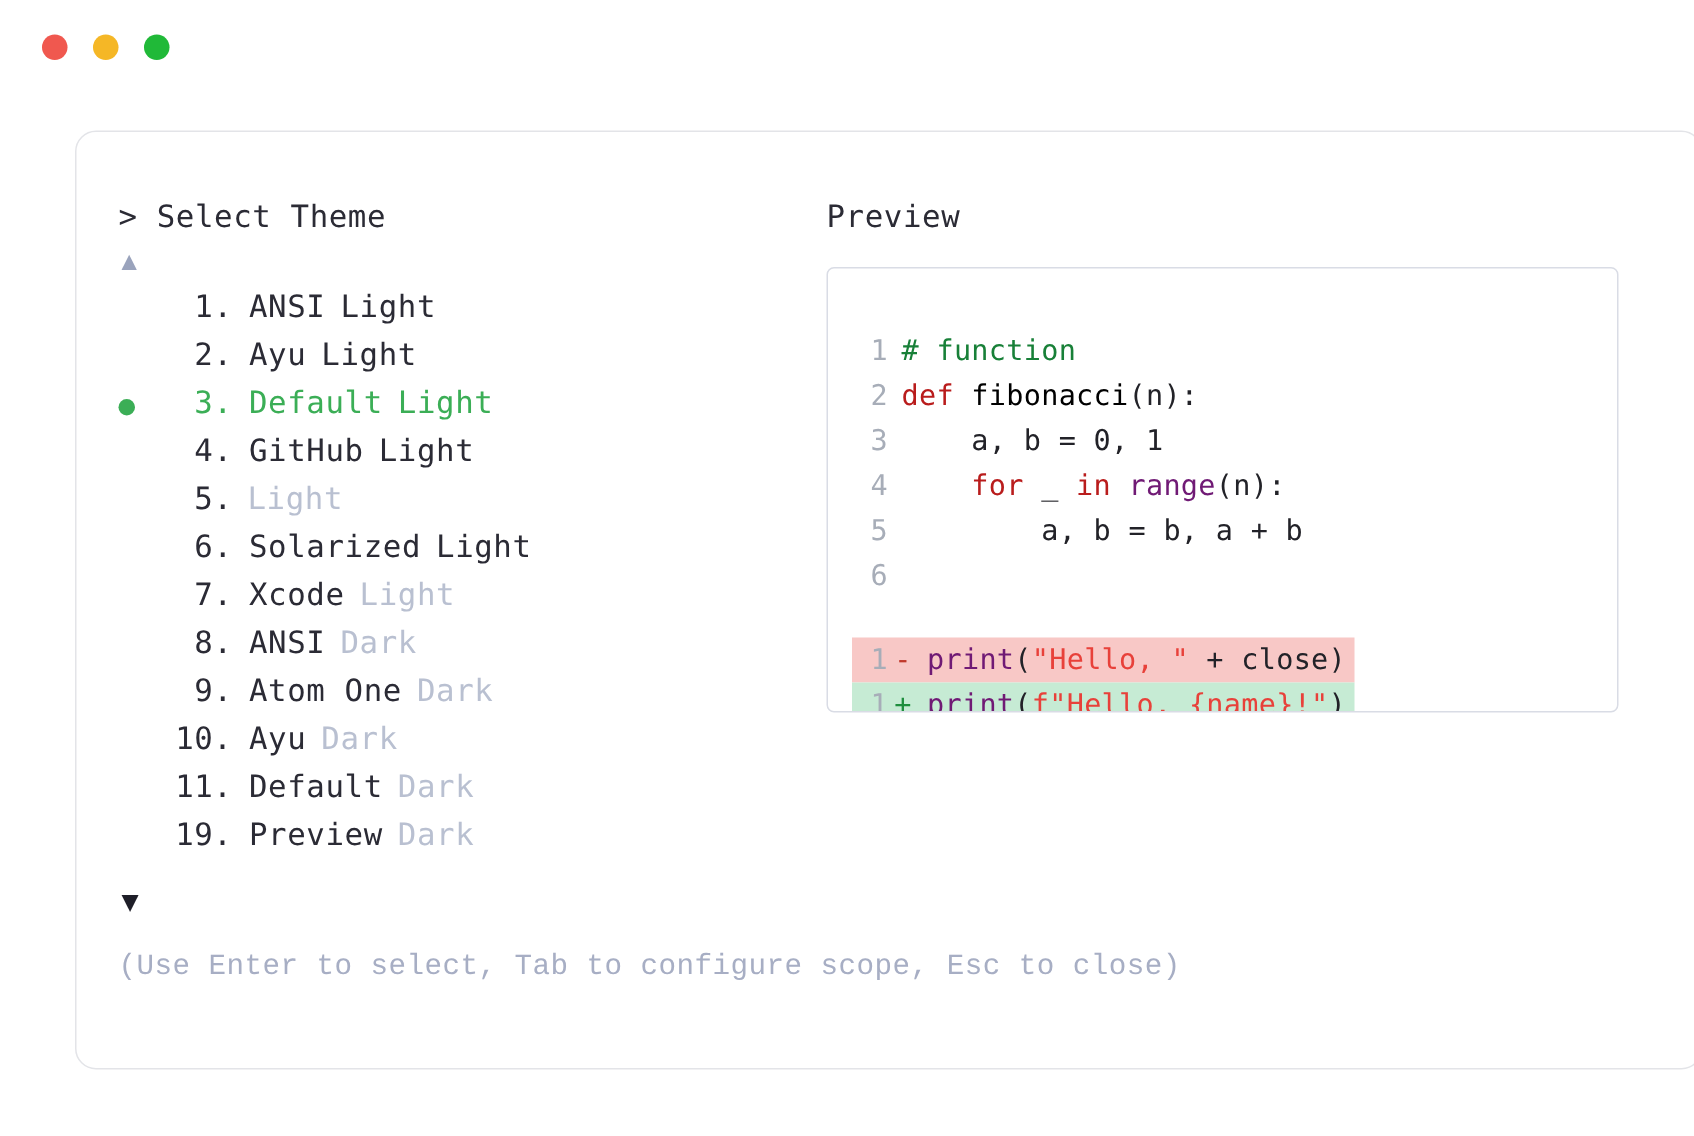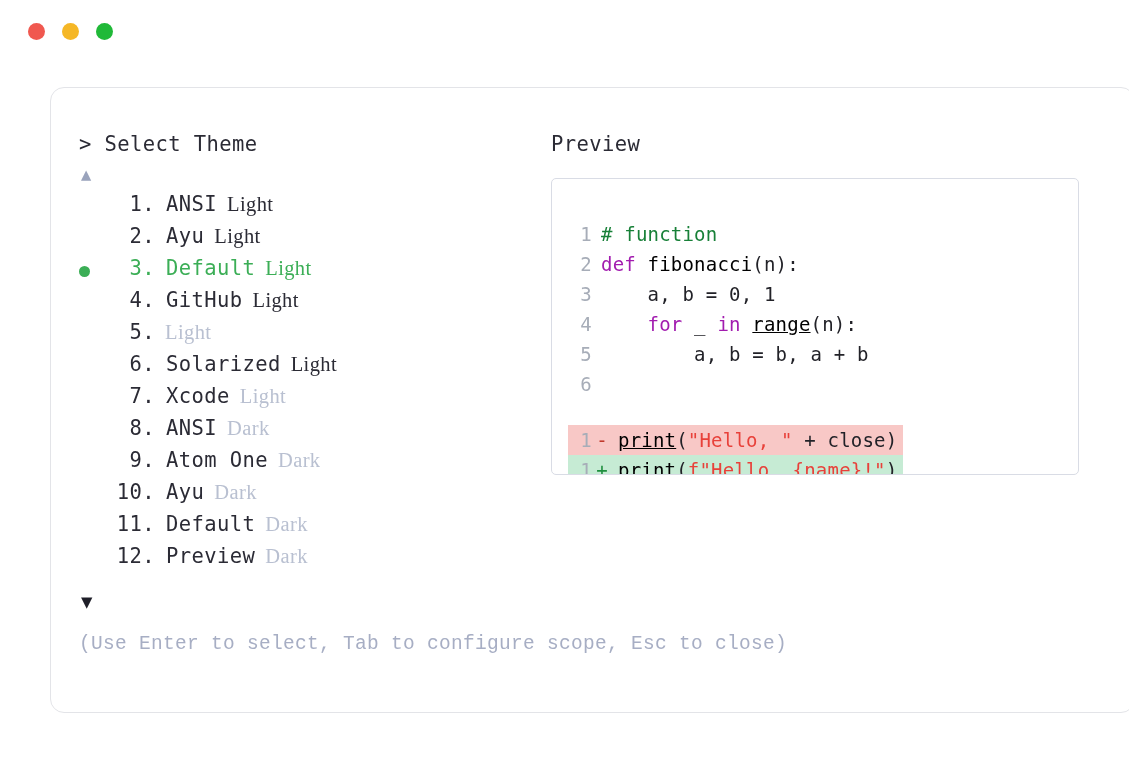--- a/index.html
+++ b/index.html
@@ -100,21 +100,21 @@
     background: #3BAE56;
     display: block;
   }
   .idx {
     width: 46px;
     flex: 0 0 46px;
     text-align: right;
     white-space: pre;
   }
   .tname { padding-left: 11px; white-space: pre; }
-  .tvariant { padding-left: 10px; color: #B9C0D1; white-space: pre; font-family: Liberation Serif, serif; }
+  .tvariant { padding-left: 10px; color: #B9C0D1; white-space: pre; }
   .theme-item.selected .idx,
   .theme-item.selected .tname,
   .theme-item.selected .tvariant { color: #3BAE56; }
 
   .hint {
     position: absolute;
     left: 28px;
     top: 545px;
     font-size: 19.5px;
     letter-spacing: 0.3px;
@@ -165,23 +165,23 @@
   .ln {
     width: 24px;
     flex: 0 0 24px;
     text-align: right;
     color: #A7ADB8;
     white-space: pre;
   }
   .code-text { padding-left: 9px; white-space: pre; color: #222228; }
 
   .tok-comment { color: #188038; }
-  .tok-keyword { color: #a21caf; }
+  .tok-keyword { color: #b91c1c; }
   .tok-func    { color: #000000; }
-  .tok-builtin { color: #000000; text-decoration: underline; }
+  .tok-builtin { color: #701a75; }
   .tok-string  { color: #E8413A; }
   .tok-plain   { color: #222228; }
 
   .diff-block { margin-top: 26px; }
   .diff-line {
     height: 30px;
     font-size: 19px;
     line-height: 30px;
     white-space: pre;
     display: flex;
@@ -218,21 +218,21 @@
           <li class="theme-item"><span class="bullet-cell"></span><span class="idx">2.</span><span class="tname">Ayu</span><span class="tvariant" style="color: rgb(43, 43, 53);">Light</span></li>
           <li class="theme-item selected"><span class="bullet-cell"><span class="bullet" style="background: rgb(59, 174, 86);"></span></span><span class="idx">3.</span><span class="tname">Default</span><span class="tvariant">Light</span></li>
           <li class="theme-item"><span class="bullet-cell"></span><span class="idx">4.</span><span class="tname">GitHub</span><span class="tvariant" style="color: rgb(43, 43, 53);">Light</span></li>
           <li class="theme-item"><span class="bullet-cell"></span><span class="idx">5.</span><span class="tvariant">Light</span></li>
           <li class="theme-item"><span class="bullet-cell"></span><span class="idx">6.</span><span class="tname">Solarized</span><span class="tvariant" style="color: rgb(43, 43, 53);">Light</span></li>
           <li class="theme-item"><span class="bullet-cell"></span><span class="idx">7.</span><span class="tname">Xcode</span><span class="tvariant">Light</span></li>
           <li class="theme-item"><span class="bullet-cell"></span><span class="idx">8.</span><span class="tname">ANSI</span><span class="tvariant">Dark</span></li>
           <li class="theme-item"><span class="bullet-cell"></span><span class="idx">9.</span><span class="tname">Atom One</span><span class="tvariant">Dark</span></li>
           <li class="theme-item"><span class="bullet-cell"></span><span class="idx">10.</span><span class="tname">Ayu</span><span class="tvariant">Dark</span></li>
           <li class="theme-item"><span class="bullet-cell"></span><span class="idx">11.</span><span class="tname">Default</span><span class="tvariant">Dark</span></li>
-          <li class="theme-item"><span class="bullet-cell"></span><span class="idx">12.</span><span class="tname">Preview</span><span class="tvariant">Dark</span></li>
+          <li class="theme-item"><span class="bullet-cell"></span><span class="idx">19.</span><span class="tname">Preview</span><span class="tvariant">Dark</span></li>
         </ul>
       <div class="scroll-arrow down">▼</div>
     </div>
 
     <div class="hint">(Use Enter to select, Tab to configure scope, Esc to close)</div>
 
     <div class="right-pane">
       <div class="preview-title">Preview</div>
       <div class="preview-box">
         <div class="code-area">

